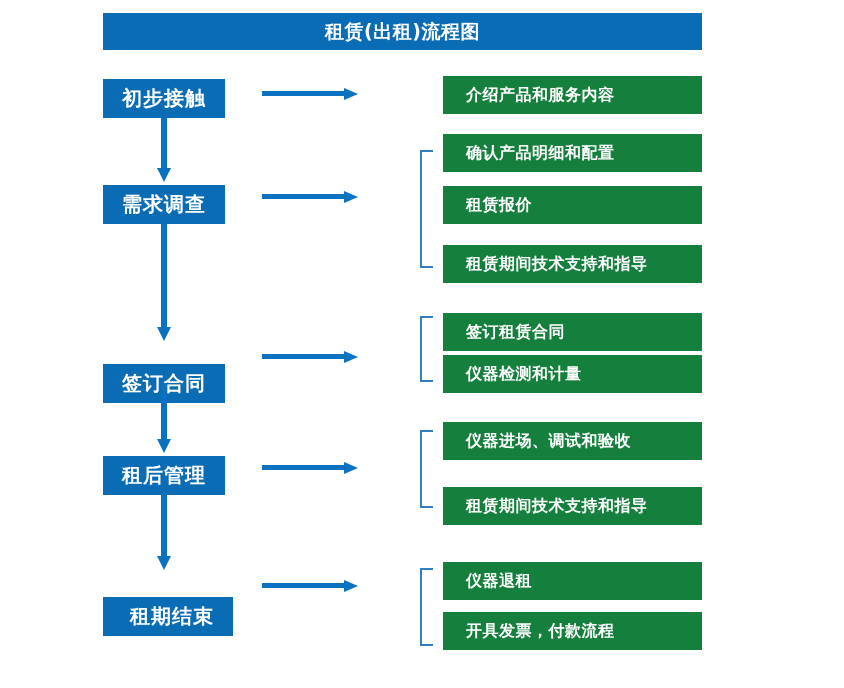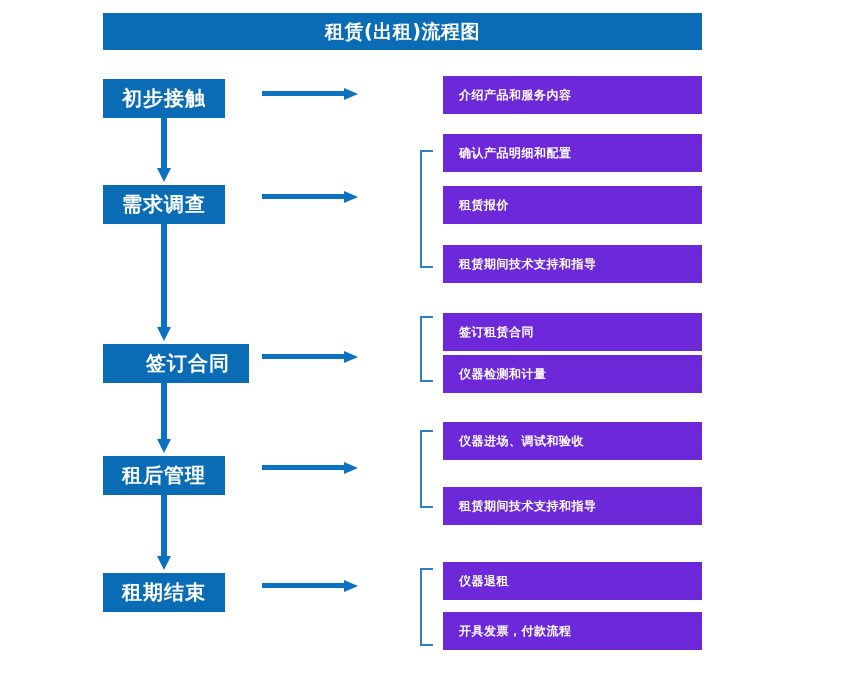--- a/index.html
+++ b/index.html
@@ -50,27 +50,27 @@
     font-weight: bold;
     letter-spacing: 1px;
   }
 
   
   .detail-box {
     position: absolute;
     left: 443px;
     width: 259px;
     height: 38px;
-    background: #6d28d9;
+    background: #15803d;
     color: #ffffff;
     display: flex;
     align-items: center;
-    font-size: 12px;
+    font-size: 16px;
     font-weight: bold;
-    padding-left: 16px;
+    padding-left: 23px;
     box-sizing: border-box;
     letter-spacing: 0.5px;
   }
 
   
   .h-arrow {
     position: absolute;
     left: 262px;
     width: 100px;
     height: 18px;
@@ -91,25 +91,25 @@
 <body>
 
 <div id="canvas">
 
   <div class="title-bar">租赁(出租)流程图</div>
 
   <div class="stage-box" style="top:79px;">初步接触</div>
 
   <div class="stage-box" style="top:185px;">需求调查</div>
 
-  <div class="stage-box" style="top:344px;padding-left:24px;">签订合同</div>
+  <div class="stage-box" style="top:364px;">签订合同</div>
 
   <div class="stage-box" style="top:456px;font-family:Liberation Mono, monospace;">租后管理</div>
 
-  <div class="stage-box" style="top:573px;">租期结束</div>
+  <div class="stage-box" style="top:597px;padding-left:8px;">租期结束</div>
 
   <div class="v-arrow" style="top:118px; height:67px;">
     <svg width="28" height="67" viewBox="0 0 28 67">
       <rect x="11" y="0" width="6" height="52" fill="#0a72c0"></rect>
       <polygon points="7,50 21,50 14,64" fill="#0a72c0"></polygon>
     </svg>
   </div>
 
   <div class="v-arrow" style="top:224px; height:120px;">
     <svg width="28" height="120" viewBox="0 0 28 120">

